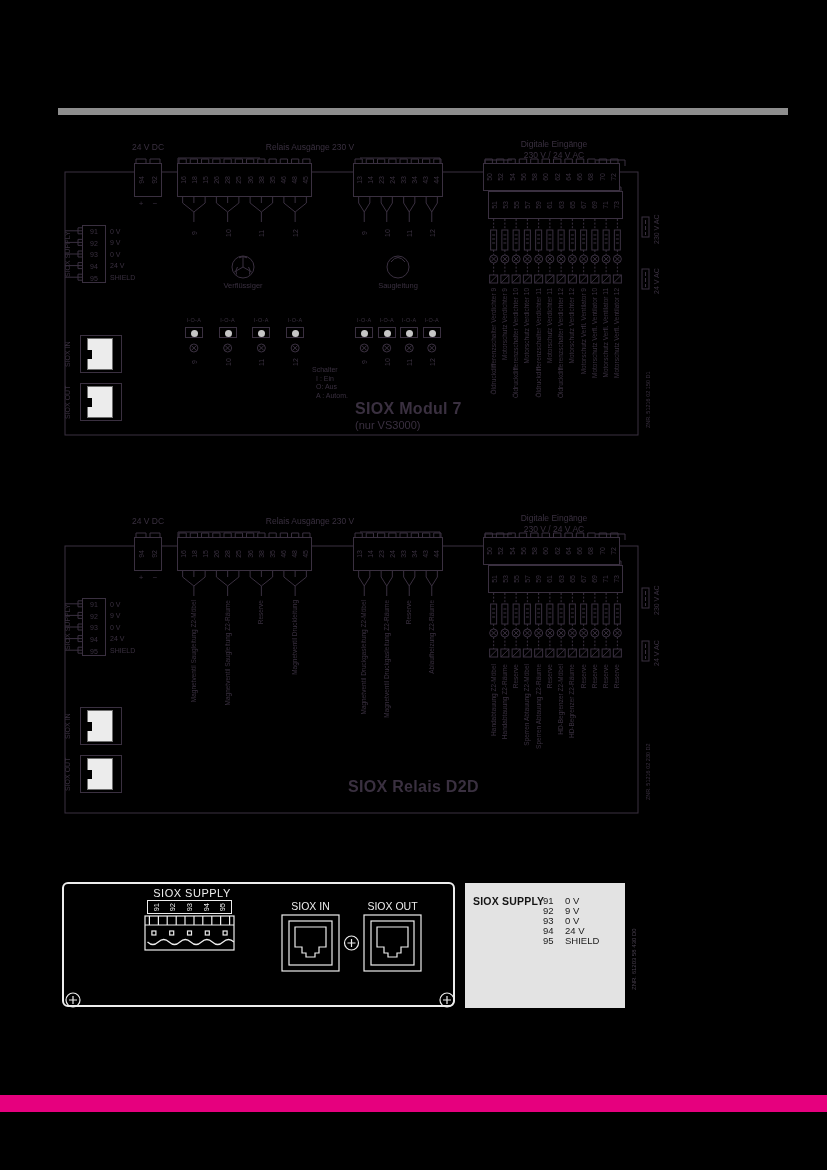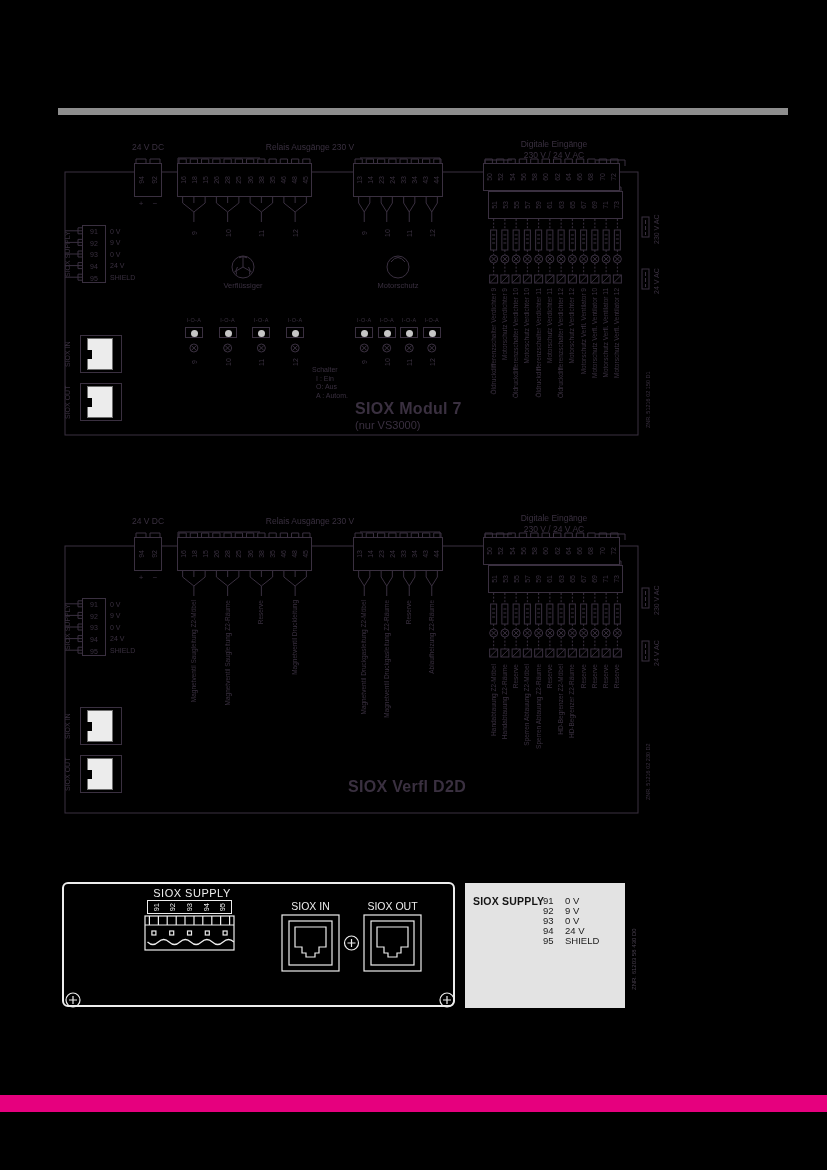--- a/index.html
+++ b/index.html
@@ -342,21 +342,21 @@
       </div>
       <div class="vtext" style="left: 128.875px; top: 88px; height: 14px; width: 10px; font-size: 7px;">9</div>
       <div class="vtext" style="left: 162.625px; top: 88px; height: 14px; width: 10px; font-size: 7px;">10</div>
       <div class="vtext" style="left: 196.375px; top: 88px; height: 14px; width: 10px; font-size: 7px;">11</div>
       <div class="vtext" style="left: 230.125px; top: 88px; height: 14px; width: 10px; font-size: 7px;">12</div>
       <div class="vtext" style="left: 299.25px; top: 88px; height: 14px; width: 10px; font-size: 7px;">9</div>
       <div class="vtext" style="left: 321.75px; top: 88px; height: 14px; width: 10px; font-size: 7px;">10</div>
       <div class="vtext" style="left: 344.25px; top: 88px; height: 14px; width: 10px; font-size: 7px;">11</div>
       <div class="vtext" style="left: 366.75px; top: 88px; height: 14px; width: 10px; font-size: 7px;">12</div>
       <div class="ctext" style="left: 143px; top: 143px; width: 80px; font-size: 7.5px;">Verflüssiger</div>
-      <div class="ctext" style="left: 298px; top: 143px; width: 80px; font-size: 7.5px;">Motorschutz</div>
+      <div class="ctext" style="left: 298px; top: 143px; width: 80px; font-size: 7.5px;">Saugleitung</div>
       <div class="ctext" style="left: 121.875px; top: 179px; width: 24px; font-size: 5.5px; letter-spacing: 0.3px;">I-O-A</div>
       <div style="position: absolute; left: 124.875px; top: 189px; width: 18px; height: 11px; border: 1px solid var(--ink);">
         <div style="position: absolute; left: 5px; top: 1.5px; width: 7px; height: 7px; border-radius: 50%; background: rgb(198, 198, 198);"></div>
       </div>
       <div class="vtext" style="left: 128.875px; top: 218px; height: 13px; width: 10px; font-size: 7px;">9</div>
       <div class="ctext" style="left: 155.625px; top: 179px; width: 24px; font-size: 5.5px; letter-spacing: 0.3px;">I-O-A</div>
       <div style="position: absolute; left: 158.625px; top: 189px; width: 18px; height: 11px; border: 1px solid var(--ink);">
         <div style="position: absolute; left: 5px; top: 1.5px; width: 7px; height: 7px; border-radius: 50%; background: rgb(198, 198, 198);"></div>
       </div>
       <div class="vtext" style="left: 162.625px; top: 218px; height: 13px; width: 10px; font-size: 7px;">10</div>
@@ -561,21 +561,21 @@
         <circle cx="557.375" cy="121" r="4"></circle>
         <path d="M554.775,118.4 L559.975,123.6 M554.775,123.6 L559.975,118.4"></path>
         <path d="M557.375,125 V137" stroke-dasharray="2,1.6"></path>
         <rect x="553.375" y="137" width="8" height="8"></rect>
         <path d="M553.375,145 L561.375,137"></path>
         <rect x="582" y="76" width="7" height="20"></rect>
         <path d="M585.5,79 V83 M585.5,85 V89 M585.5,91 V94"></path>
         <rect x="582" y="129" width="7" height="20"></rect>
         <path d="M585.5,132 V136 M585.5,138 V142 M585.5,144 V147"></path>
       </svg>
-    <div class="title" style="left:288px;top:266px">SIOX Verfl D2D</div>
+    <div class="title" style="left:288px;top:266px">SIOX Relais D2D</div>
   <div class="ctext" style="left: 58px; top: 4px; width: 60px; font-size: 8.5px;">24 V DC</div>
       <div class="ctext" style="left: 188px; top: 4px; width: 124px; font-size: 8.5px;">Relais Ausgänge 230 V</div>
       <div class="ctext" style="left: 434px; top: 1px; width: 120px; font-size: 8.5px;">Digitale Eingänge</div>
       <div class="ctext" style="left: 434px; top: 12px; width: 120px; font-size: 8.5px;">230 V / 24 V AC</div>
       <div class="tblock" style="left: 74px; top: 25px; width: 28px; height: 34px;">
         <div class="tcell">
           <span class="tnum" style="font-size: 7px;">94</span>
         </div>
         <div class="tcell">
           <span class="tnum" style="font-size: 7px;">92</span>

